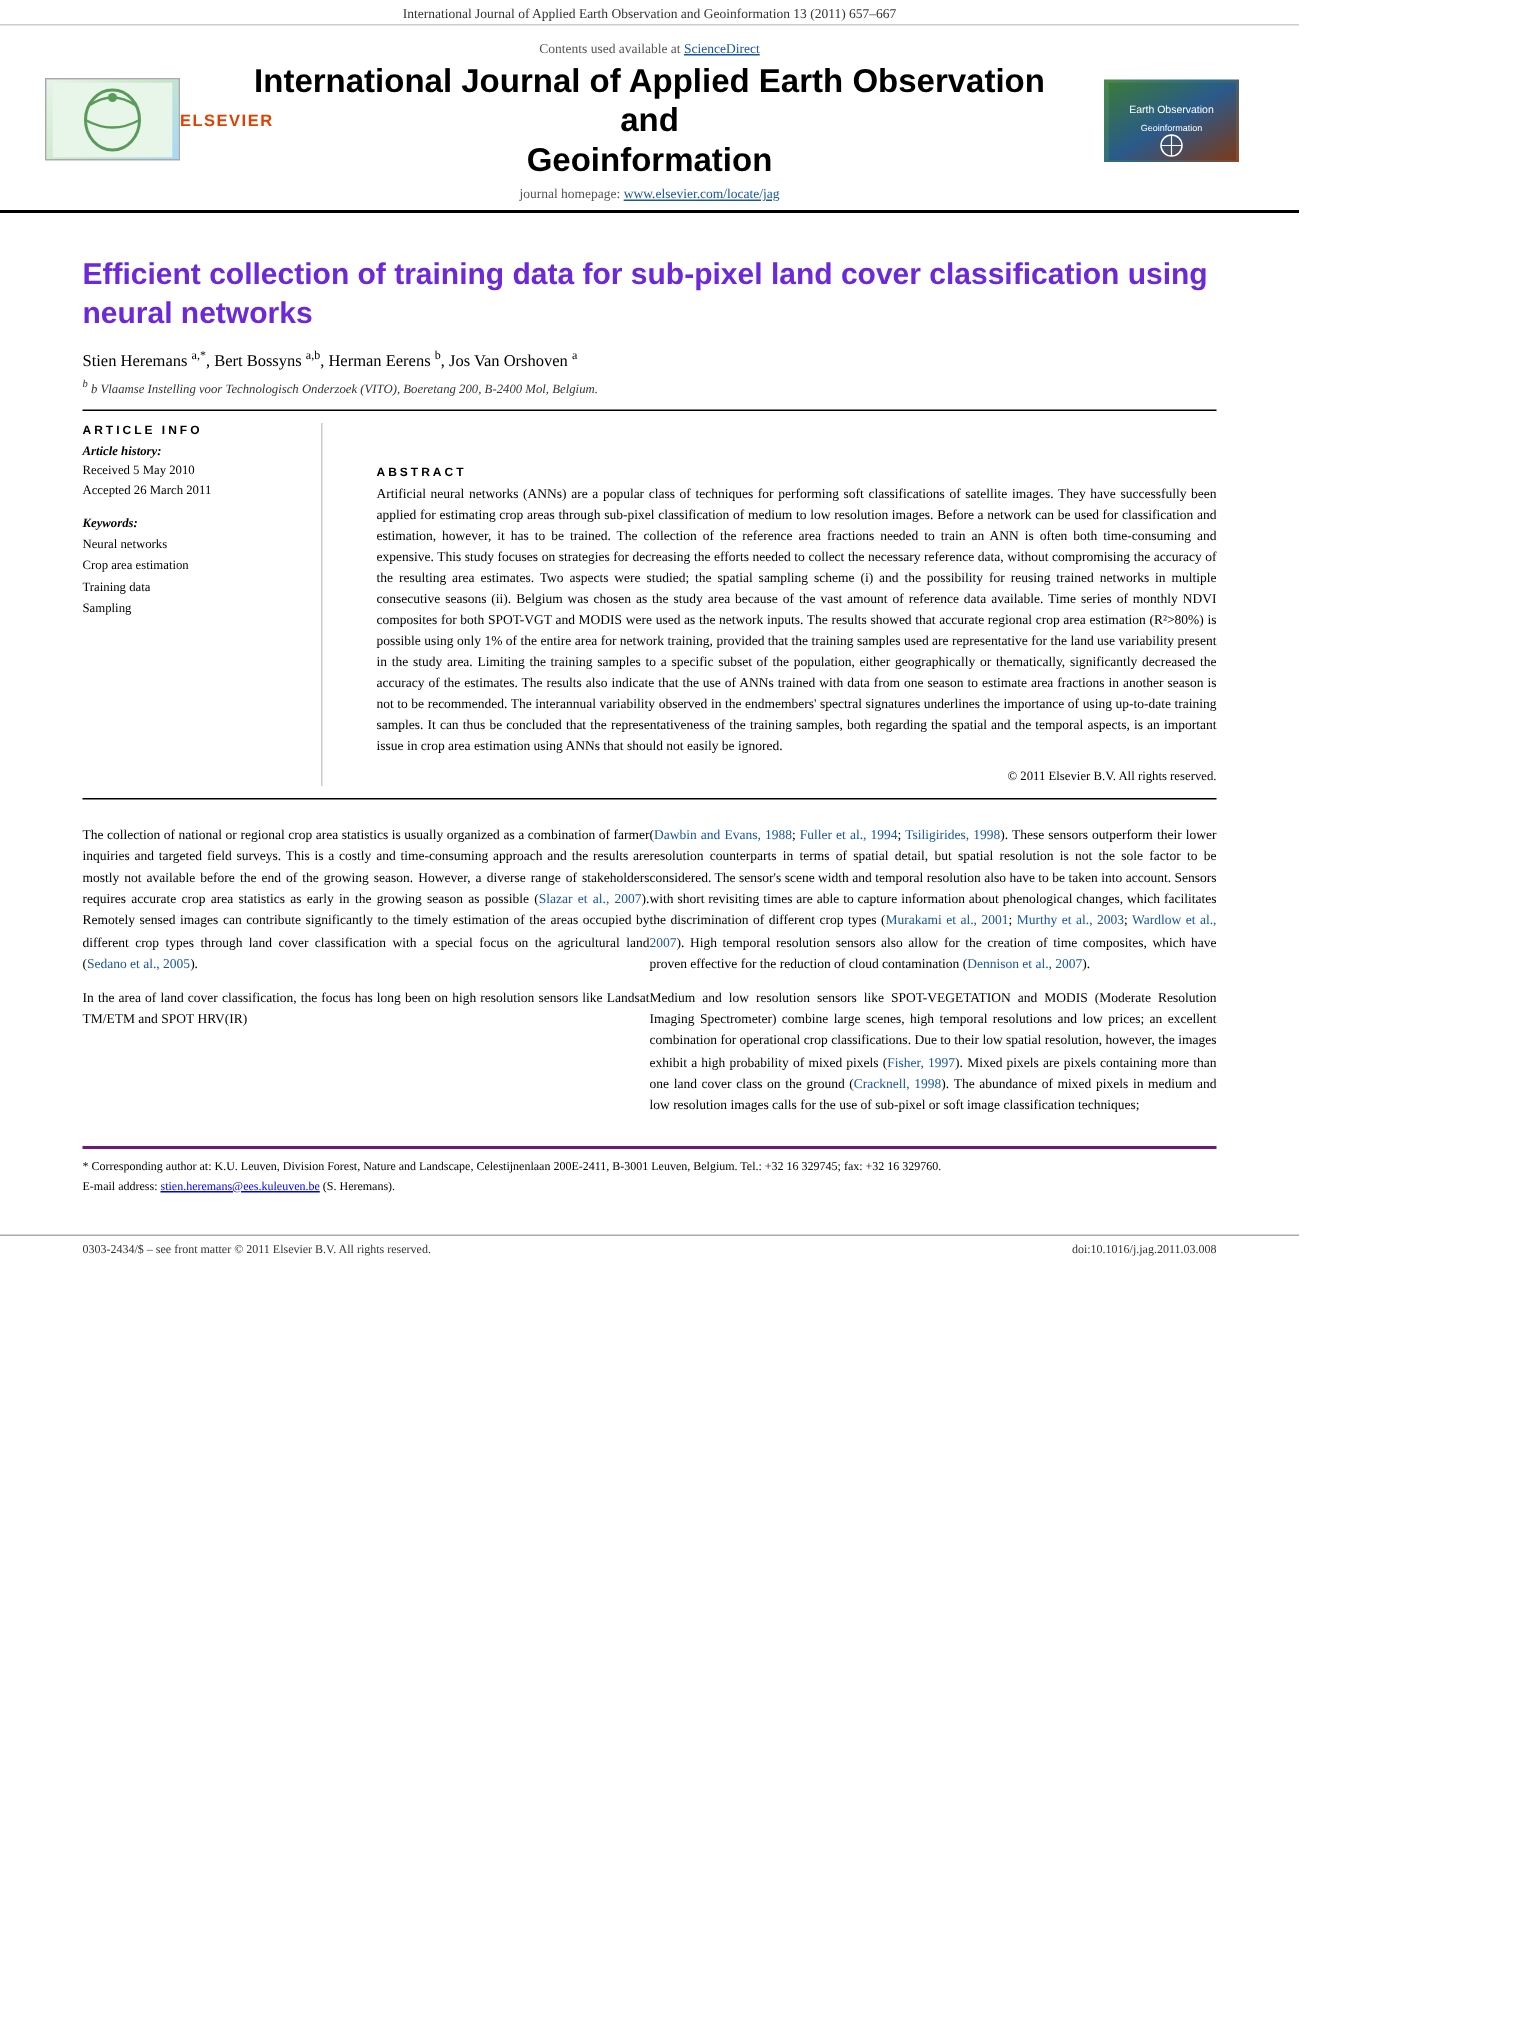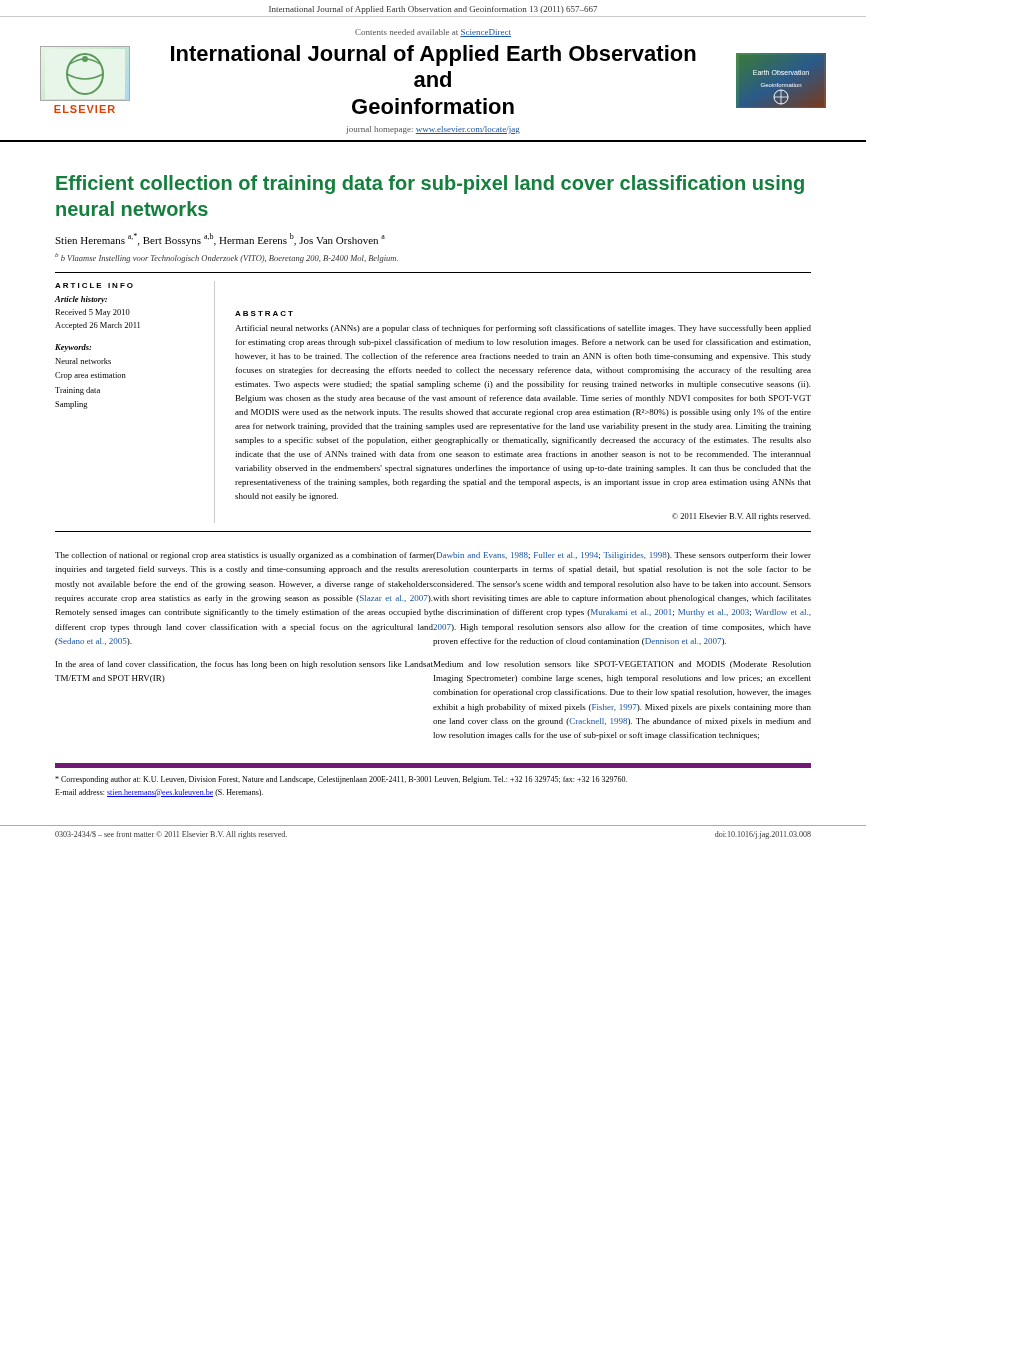--- a/index.html
+++ b/index.html
@@ -27,21 +27,21 @@
     }
     .journal-header {
       display: flex;
       align-items: center;
       justify-content: space-between;
       padding: 10px 30px 6px 30px;
       border-bottom: 2px solid #000;
     }
     .journal-header .left-logo {
       display: flex;
-      flex-direction: column;
+      flex-direction: row;
       align-items: center;
       width: 110px;
     }
     .elsevier-box {
       border: 1px solid #aaa;
       padding: 2px 4px;
       text-align: center;
       font-size: 9px;
       color: #555;
       margin-bottom: 2px;
@@ -100,21 +100,21 @@
       font-size: 8px;
       color: #fff;
     }
     .article-body {
       padding: 10px 55px 10px 55px;
     }
     .article-title {
       font-size: 20px;
       font-weight: bold;
       font-family: Arial, sans-serif;
-      color: #15803d;
+      color: #6d28d9;
       margin: 18px 0 10px 0;
       line-height: 1.3;
     }
     .authors {
       font-size: 11px;
       margin-bottom: 4px;
       color: #000;
     }
     .authors sup { font-size: 8px; }
     .affiliations {
@@ -125,21 +125,21 @@
       line-height: 1.5;
     }
     .affiliations sup { font-size: 7px; }
     .divider {
       border: none;
       border-top: 1px solid #000;
       margin: 8px 0;
     }
     .two-col {
       display: flex;
-      gap: 20px;
+      gap: 36px;
       margin-top: 8px;
     }
     .article-info {
       width: 160px;
       flex-shrink: 0;
       border-right: 1px solid #ccc;
       padding-right: 14px;
     }
     .article-info-section {
       margin-bottom: 10px;
@@ -207,21 +207,21 @@
     }
     .body-text {
       font-size: 9px;
       color: #000;
       line-height: 1.6;
       text-align: justify;
     }
     .body-text p { margin-bottom: 8px; }
     .body-text a, .ref-link { color: #1a56a0; text-decoration: none; }
     .footnote-section {
-      border-top: 5px solid #701a75;
+      border-top: 2px solid #701a75;
       margin-top: 12px;
       padding-top: 6px;
     }
     .footnote-text {
       font-size: 8px;
       color: #000;
       line-height: 1.6;
     }
     .footer-bar {
       border-top: 1px solid #aaa;
@@ -253,21 +253,21 @@
           <path d="M25 15 Q40 5 55 15" fill="none" stroke="#5a9a5a" stroke-width="1.5"></path>
           <path d="M22 25 Q40 35 58 25" fill="none" stroke="#5a9a5a" stroke-width="1.5"></path>
           <circle cx="40" cy="10" r="3" fill="#5a9a5a"></circle>
         </svg>
       </div>
       <div class="elsevier-label">ELSEVIER</div>
     </div>
 
     <div class="center-text">
       <div class="contents-link">
-        <span>Contents needed available at</span>
+        <span>Contents used available at</span>
         <a href="#">ScienceDirect</a>
       </div>
       <div class="journal-title">
         <span>International Journal of Applied Earth Observation and</span><br>
         <span>Geoinformation</span>
       </div>
       <div class="journal-homepage">
         <span>journal homepage:</span>
         <a href="#">www.elsevier.com/locate/jag</a>
       </div>

